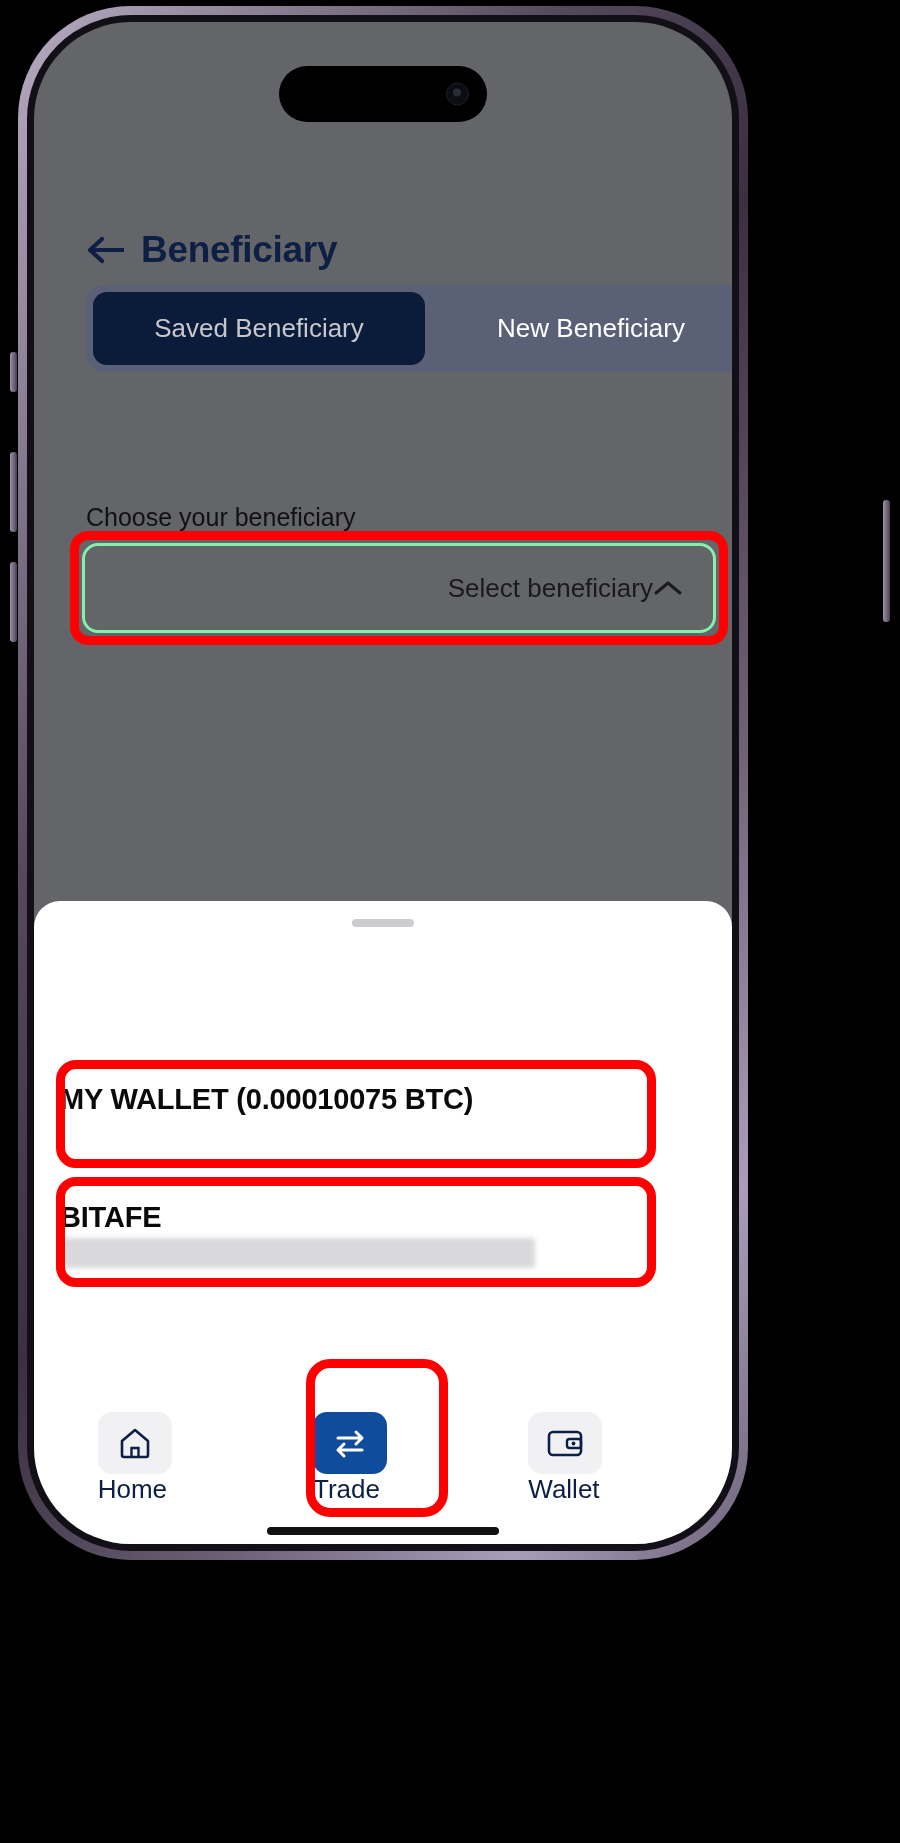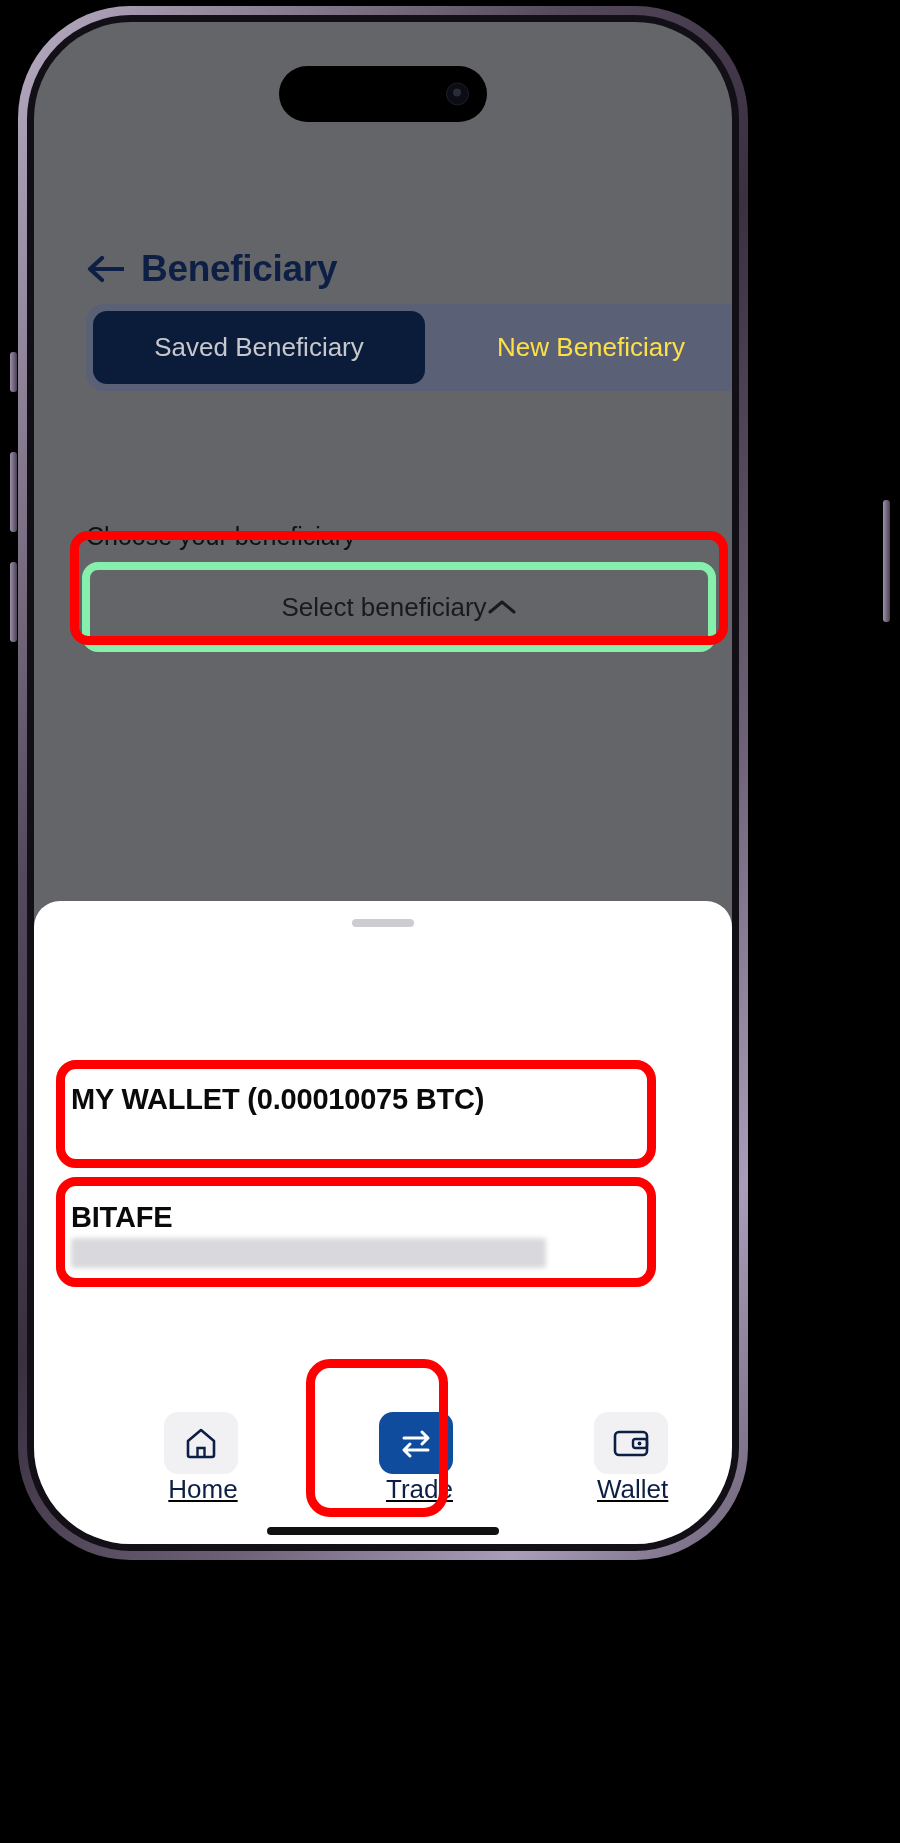--- a/index.html
+++ b/index.html
@@ -63,21 +63,20 @@
   .island .cam::after {
     content: ''; position: absolute; left: 6px; top: 5px;
     width: 8px; height: 8px; border-radius: 50%;
     background: #2a2d38;
   }
 
   
   .app {
     position: absolute; inset: 0;
     padding: 0 10px;
-    margin-top: 19px;
   }
 
   .nav-row {
     position: absolute; left: 52px; top: 207px;
     display: flex; align-items: center; gap: 17px;
   }
   .back-arrow { width: 38px; height: 30px; display:block; }
   .page-title {
     font-size: 37px; font-weight: bold; color: #0d1f44;
     letter-spacing: -0.3px;
@@ -88,39 +87,39 @@
     width: 678px; height: 87px;
     background: #5a6177;
     border-radius: 18px;
     display: flex; align-items: center;
     padding: 7px;
   }
   .seg {
     flex: 1; height: 100%;
     display: flex; align-items: center; justify-content: center;
     font-size: 26px; border-radius: 14px;
-    color: #fde047;
+    color: #ffffff;
   }
   .seg.active { background: #0b1b3a; color: #c6c8cc; }
 
   .field-label {
     position: absolute; left: 52px; top: 481px;
     font-size: 25px; color: #111;
   }
 
   .select-wrap {
     position: absolute; left: 48px; top: 521px;
     width: 634px; height: 90px;
   }
   .select-box {
     width: 100%; height: 100%;
-    border: 8px solid #86efac;
+    border: 3px solid #86efac;
     border-radius: 16px;
     display: flex; align-items: center;
-    justify-content: center;
+    justify-content: flex-end;
     padding: 0 30px;
   }
   .select-text { font-size: 26px; color: #1a1a1a; }
   .chev { width: 30px; height: 18px; }
 
   
   .hl {
     position: absolute;
     border: 9px solid #fe0000;
     border-radius: 18px;
@@ -160,21 +159,21 @@
     position: absolute; left: 26px; top: 62px;
     width: 638px; height: 80px;
     background: #e3e3e6;
     border-radius: 15px;
     display: flex; align-items: center;
     gap: 17px; padding: 0 26px;
   }
   .search-icon { width: 28px; height: 28px; flex: none; }
   .search-ph { font-size: 28px; color: #9a9a9e; }
 
-  .list { position: absolute; left: 26px; top: 176px; width: 638px; margin-left: 11px; }
+  .list { position: absolute; left: 26px; top: 176px; width: 638px; }
   .list-item { padding: 4px 0 6px 0; }
   .li-title {
     font-size: 29px; font-weight: bold; color: #0a0a0a;
     letter-spacing: -0.2px; line-height: 1.28;
   }
   .li-sub {
     font-size: 26px; color: #0a0a0a;
     display: flex; align-items: center; gap: 0px;
     line-height: 1.3; margin-top: 2px;
   }
@@ -188,21 +187,21 @@
   .redacted.w1 { width: 400px; }
   .redacted.w2 { width: 475px; height: 30px; }
 
   
   .tabbar {
     position: absolute; left: 0; right: 0; bottom: 26px;
     height: 120px;
     display: flex; align-items: center; justify-content: space-around;
     padding: 0 26px;
   }
-  .tab { display: flex; flex-direction: column; align-items: flex-end; width: 140px; text-decoration: underline; }
+  .tab { display: flex; flex-direction: column; align-items: flex-start; width: 140px; }
   .tab-ic {
     width: 74px; height: 62px; border-radius: 14px;
     display: flex; align-items: center; justify-content: center;
     background: #f1f1f4;
   }
   .tab-ic.active { background: #0f4c9e; }
   .tab-lbl { font-size: 26px; color: #0d1f44; }
 
   .home-ind {
     position: absolute; left: 50%; transform: translateX(-50%);

